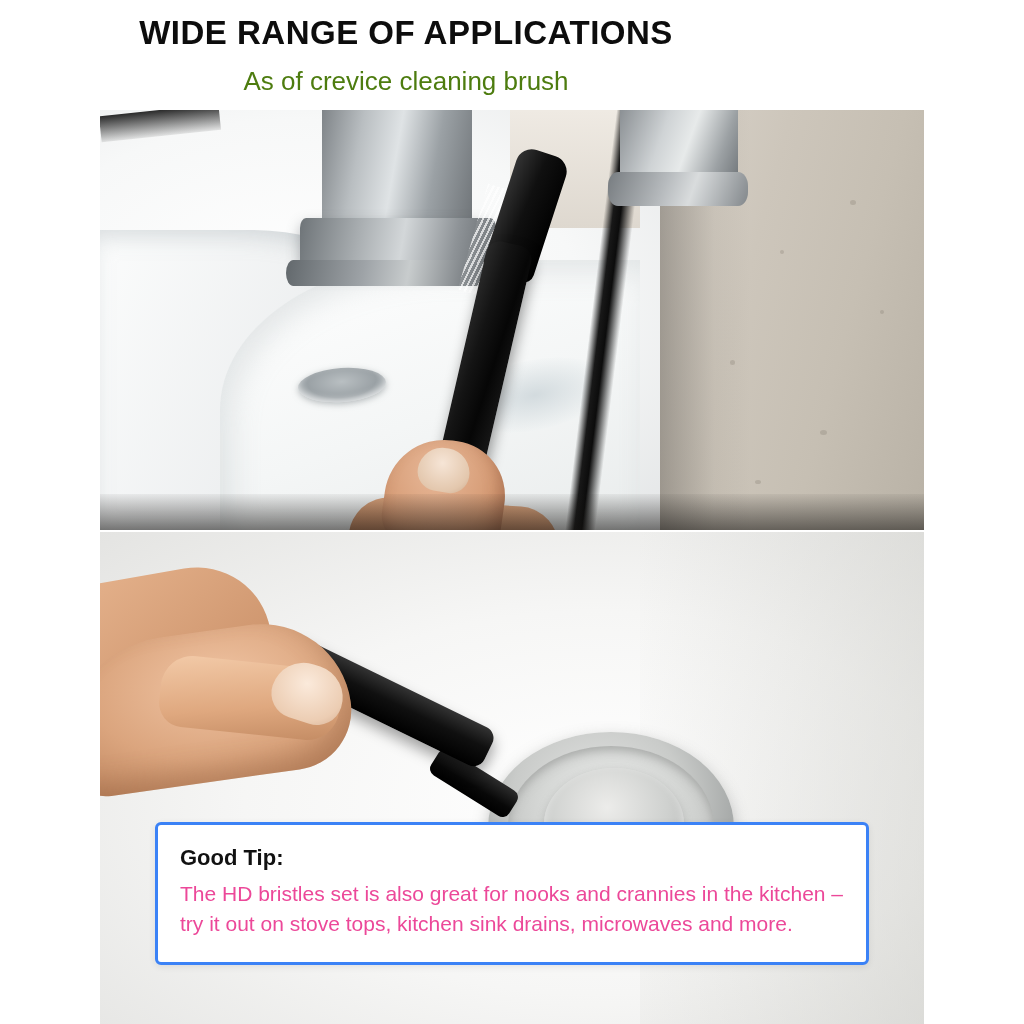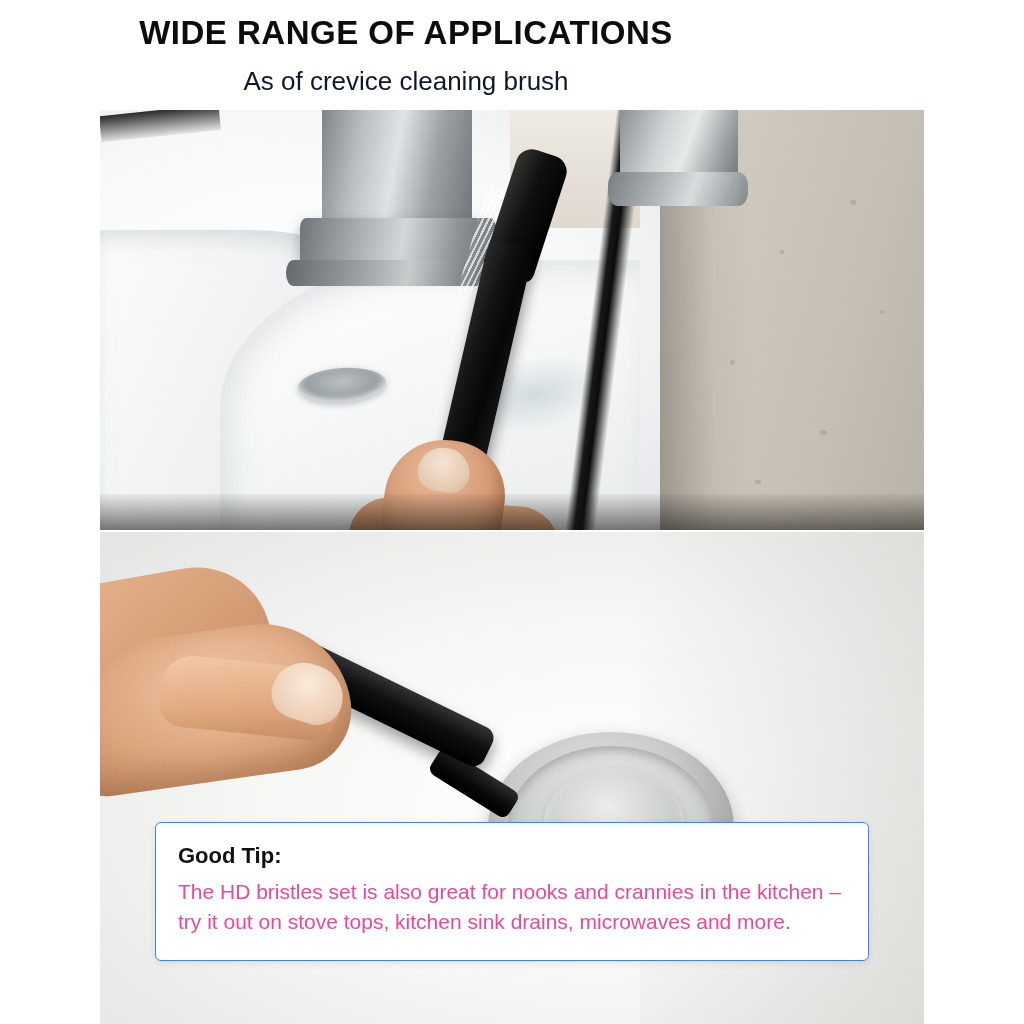--- a/index.html
+++ b/index.html
@@ -37,21 +37,21 @@
     font-size: 33px;
     font-weight: bold;
     letter-spacing: 0.5px;
     color: #0d0d0d;
     margin: 0;
     line-height: 1.15;
   }
   .subhead {
     font-size: 26px;
     font-weight: normal;
-    color: #0f172a;
+    color: #4d7c0f;
     margin: 14px 0 0 0;
     line-height: 1.2;
   }
 
   
   .photos {
     position: absolute;
     left: 100px;
     top: 110px;
     width: 824px;
@@ -416,21 +416,21 @@
   }
 
   
   .tip-box {
     position: absolute;
     left: 155px;
     top: 822px;
     width: 714px;
     box-sizing: border-box;
     background: #ffffff;
-    border: 1px solid #3b82f6;
+    border: 3px solid #3b82f6;
     border-radius: 6px;
     padding: 20px 22px 22px 22px;
     box-shadow: 0 2px 7px rgba(0,0,0,0.08);
   }
   .tip-title {
     font-size: 22px;
     font-weight: bold;
     color: #111111;
     margin: 0 0 8px 0;
   }

